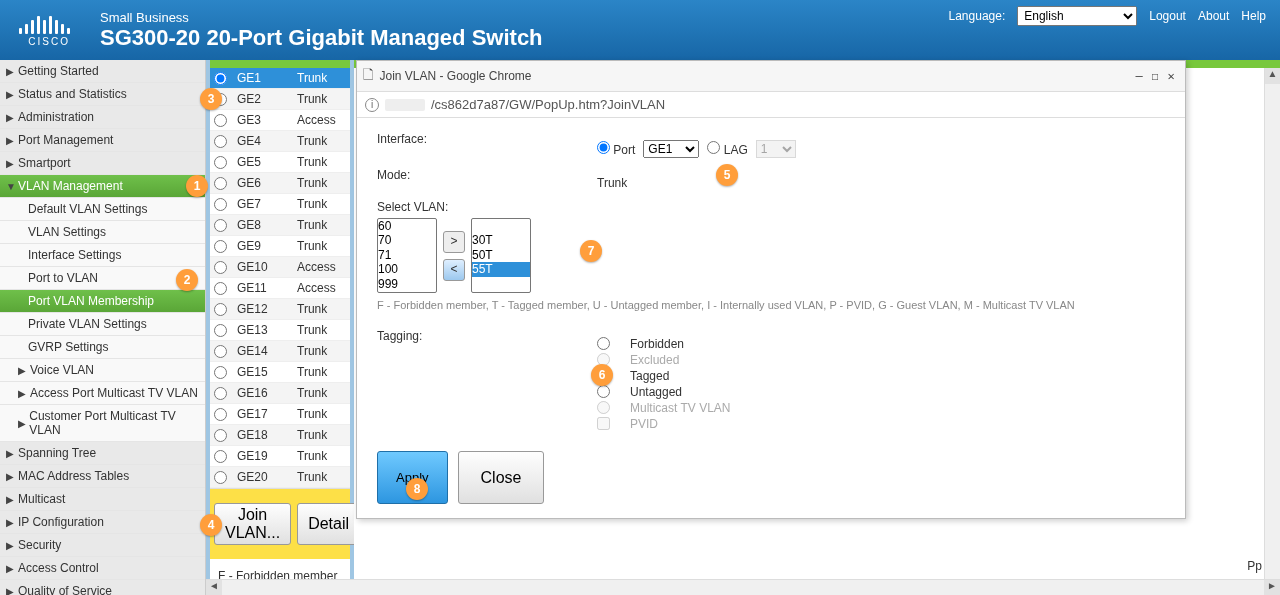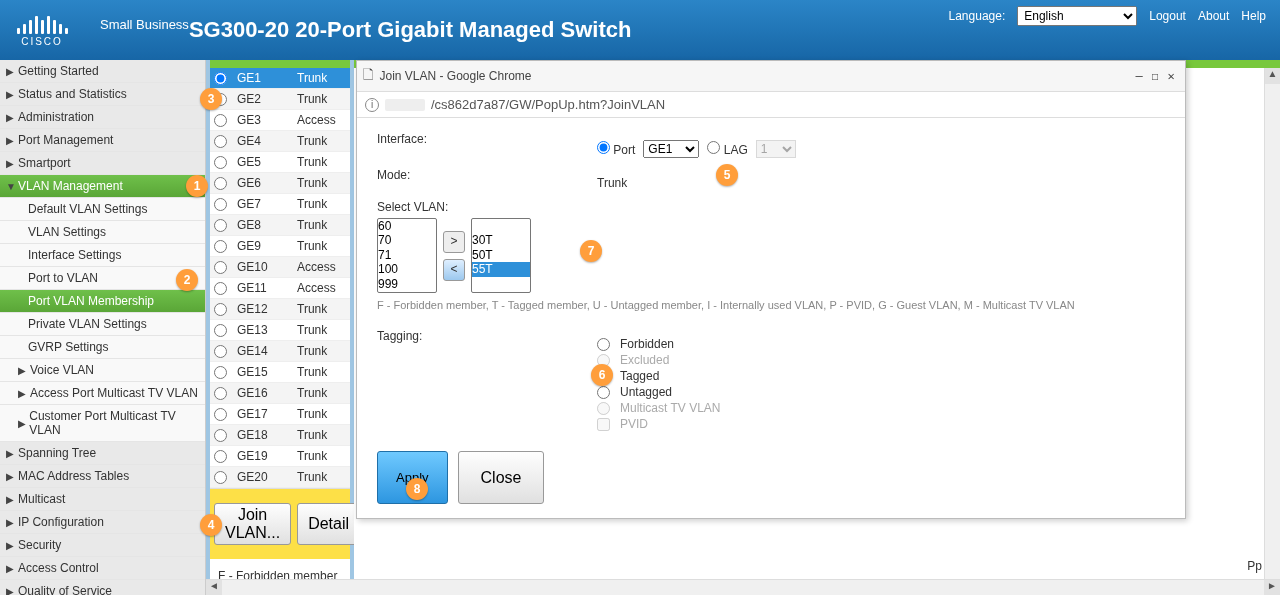--- a/index.html
+++ b/index.html
@@ -1,24 +1,24 @@
 <!DOCTYPE html>
 <html><head>
   <meta charset="utf-8">
   <style>
     * { margin: 0; padding: 0; box-sizing: border-box; }
     body { font-family: Arial, sans-serif; font-size: 12px; background: #0d5a9c; color: #333; width: 1280px; height: 595px; overflow: hidden; }
 
     
     .top-header { background: linear-gradient(#2b85c7, #1766a6); color: #fff; height: 60px; display: flex; align-items: center; padding: 0 14px; position: relative; }
-    .cisco-logo { width: 56px; height: 40px; display: flex; flex-direction: column; align-items: center; justify-content: center; margin-right: 30px; }
+    .cisco-logo { width: 56px; height: 40px; display: flex; flex-direction: column; align-items: flex-end; justify-content: center; margin-right: 30px; }
     .cisco-bars { display: flex; gap: 3px; align-items: flex-end; height: 20px; }
     .cisco-bars span { width: 3px; background: #fff; border-radius: 1px; }
     .cisco-text { font-size: 10px; letter-spacing: 2px; margin-top: 2px; }
-    .product { display: flex; }
+    .product { display: flex; flex-direction: column; }
     .product-small { font-size: 13px; }
     .product-big { font-size: 22px; font-weight: bold; }
     .top-right { position: absolute; right: 14px; top: 6px; display: flex; gap: 12px; align-items: center; font-size: 12px; }
     .top-right a { color: #fff; text-decoration: none; cursor: pointer; }
     .lang-label { }
     .lang-select { font-size: 12px; padding: 1px 2px; width: 120px; }
 
     
     .main-area { display: flex; height: calc(100% - 60px); background: #105f9e; }
 
@@ -63,21 +63,21 @@
     .form-value { flex: 1; display: flex; align-items: center; gap: 8px; flex-wrap: wrap; margin-top: 8px; }
     .form-value select { font-size: 12px; }
 
     .vlan-pick { display: flex; align-items: center; gap: 6px; }
     .listbox { width: 60px; height: 75px; font-size: 12px; }
     .move-btns { display:flex; flex-direction: column; gap: 6px; }
     .move-btn { width: 22px; height: 22px; border: 1px solid #999; background: #eee; border-radius: 3px; font-size: 12px; text-align: center; line-height: 18px; cursor: pointer; }
     .vlan-legend { color: #888; font-size: 11px; margin-top: 6px; }
 
     .tagging-opts { display:flex; flex-direction: column; gap: 2px; margin-left: 0; }
-    .tagging-opts label { display:flex; align-items:center; gap:10px; color:#333; }
+    .tagging-opts label { display:flex; align-items:flex-start; gap:20px; color:#333; }
     .tagging-opts label.disabled { color: #aaa; }
     .tagging-opts input { margin: 0; }
 
     .apply-btn { background: linear-gradient(#6fc9ff,#2d96e0); color:#000; border:1px solid #1f6fa8; border-radius:3px; padding:18px 18px; font-size:13px; cursor:pointer; }
 
     .rscroll { position: absolute; right: 0; top: 8px; bottom: 0; width: 16px; background: #f0f0f0; border-left:1px solid #ddd; }
     .rscroll .arrow { height: 16px; text-align:center; font-size:10px; color:#555; background:#e2e2e2; }
     .ppbox { position: absolute; right: 18px; bottom: 22px; font-size: 12px; color: #333; }
 
     .bottom-hscroll { position:absolute; left: 206px; bottom:0; right:0; height:16px; background:#f0f0f0; border-top:1px solid #ddd; display:flex; }

